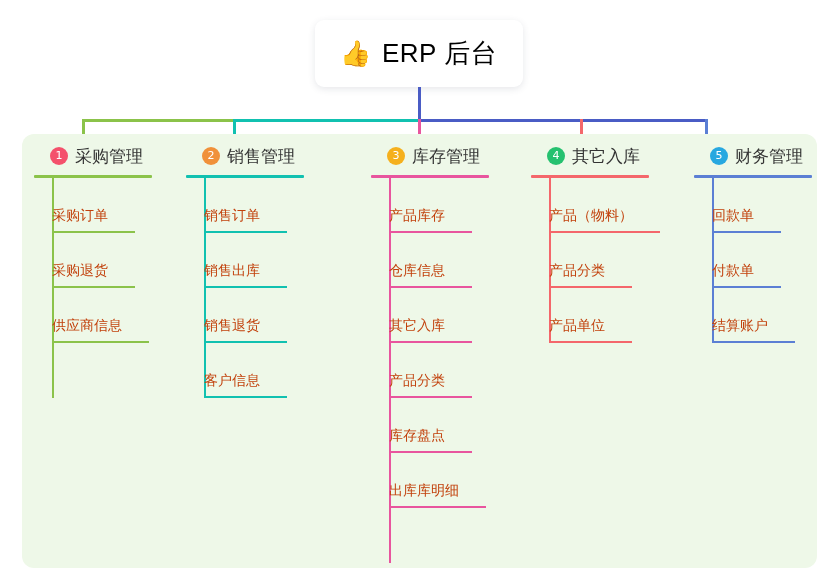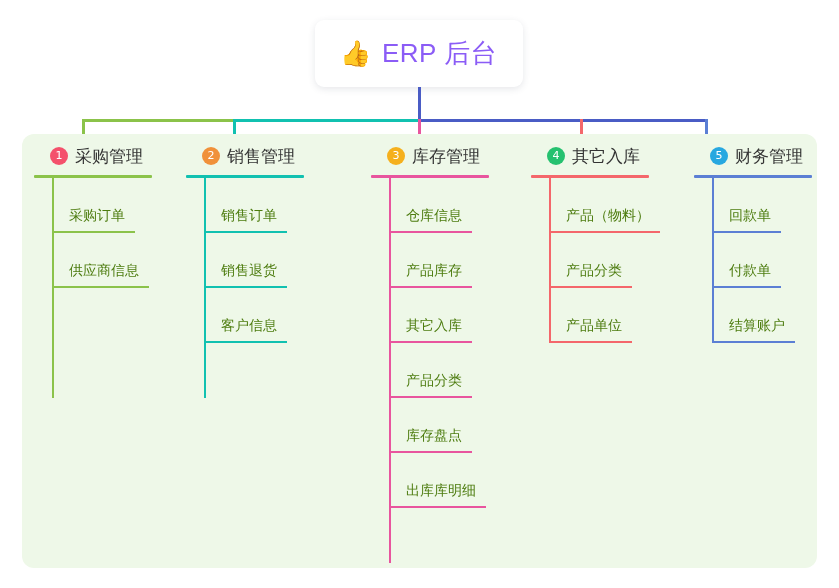--- a/index.html
+++ b/index.html
@@ -38,21 +38,21 @@
     gap: 10px;
     box-sizing: border-box;
   }
   .root-emoji {
     font-size: 25px;
     line-height: 1;
     display: inline-block;
   }
   .root-title {
     font-size: 26px;
-    color: #8b5cf6;
+    color: #000000;
     letter-spacing: 0.5px;
     white-space: nowrap;
   }
 
   
   .line {
     position: absolute;
   }
 
   
@@ -118,24 +118,24 @@
     box-sizing: border-box;
   }
   .leaf-stub {
     position: absolute;
     left: 18px;
     bottom: 0;
     height: 2px;
   }
   .leaf-label {
     position: absolute;
-    left: 35px;
+    left: 18px;
     bottom: 8px;
     font-size: 14px;
-    color: #4d7c0f;
+    color: #c2410c;
     white-space: nowrap;
   }
 </style>
 </head>
 <body>
 
 <div id="mindmap">
 
   <div class="root-card">
     <span class="root-emoji">👍</span>
@@ -162,63 +162,71 @@
       <span class="col-title">采购管理</span>
     </div>
     <div class="col-rule" style="background:#8bc34a; width:118px;"></div>
     <div class="leaves">
       <div class="spine" style="background:#8bc34a; height:220px;"></div>
       <div class="leaf">
         <span class="leaf-label">采购订单</span>
         <div class="leaf-stub" style="background:#8bc34a; width:83px;"></div>
       </div>
       <div class="leaf">
+        <span class="leaf-label">采购退货</span>
+        <div class="leaf-stub" style="background:#8bc34a; width:83px;"></div>
+      </div>
+      <div class="leaf">
         <span class="leaf-label">供应商信息</span>
         <div class="leaf-stub" style="background:#8bc34a; width:97px;"></div>
       </div>
     </div>
   </div>
 
   <div class="column" style="left:186px; width:155px;">
     <div class="col-header">
       <span class="badge" style="background:#f0913a;">2</span>
       <span class="col-title">销售管理</span>
     </div>
     <div class="col-rule" style="background:#11c1b0; width:118px;"></div>
     <div class="leaves">
       <div class="spine" style="background:#11c1b0; height:220px;"></div>
       <div class="leaf">
         <span class="leaf-label">销售订单</span>
         <div class="leaf-stub" style="background:#11c1b0; width:83px;"></div>
       </div>
       <div class="leaf">
+        <span class="leaf-label">销售出库</span>
+        <div class="leaf-stub" style="background:#11c1b0; width:83px;"></div>
+      </div>
+      <div class="leaf">
         <span class="leaf-label">销售退货</span>
         <div class="leaf-stub" style="background:#11c1b0; width:83px;"></div>
       </div>
       <div class="leaf">
         <span class="leaf-label">客户信息</span>
         <div class="leaf-stub" style="background:#11c1b0; width:83px;"></div>
       </div>
     </div>
   </div>
 
   <div class="column" style="left:371px; width:160px;">
     <div class="col-header">
       <span class="badge" style="background:#f5b01d;">3</span>
       <span class="col-title">库存管理</span>
     </div>
     <div class="col-rule" style="background:#e8559e; width:118px;"></div>
     <div class="leaves">
       <div class="spine" style="background:#e8559e; height:385px;"></div>
       <div class="leaf">
+        <span class="leaf-label">产品库存</span>
+        <div class="leaf-stub" style="background:#e8559e; width:83px;"></div>
+      </div>
+      <div class="leaf">
         <span class="leaf-label">仓库信息</span>
-        <div class="leaf-stub" style="background:#e8559e; width:83px;"></div>
-      </div>
-      <div class="leaf">
-        <span class="leaf-label">产品库存</span>
         <div class="leaf-stub" style="background:#e8559e; width:83px;"></div>
       </div>
       <div class="leaf">
         <span class="leaf-label">其它入库</span>
         <div class="leaf-stub" style="background:#e8559e; width:83px;"></div>
       </div>
       <div class="leaf">
         <span class="leaf-label">产品分类</span>
         <div class="leaf-stub" style="background:#e8559e; width:83px;"></div>
       </div>

